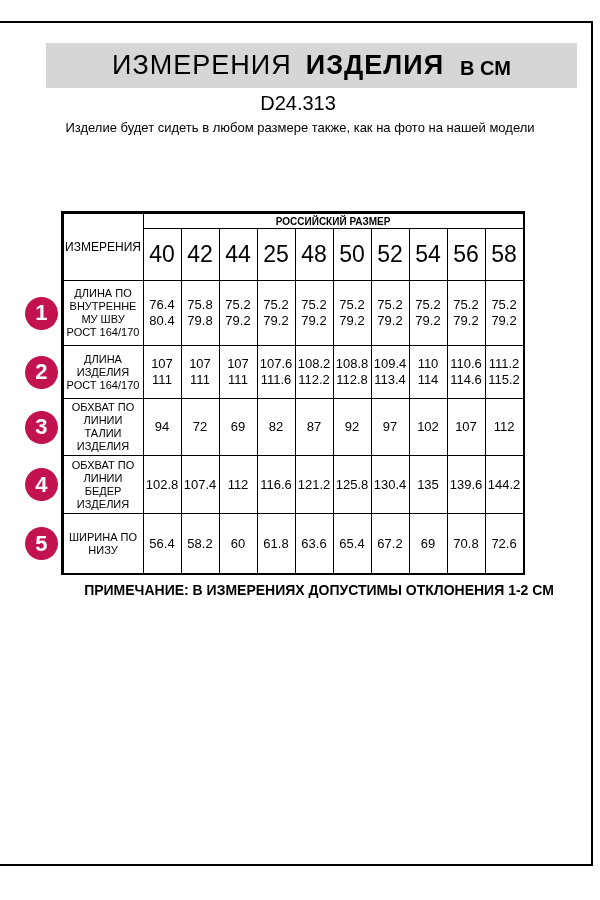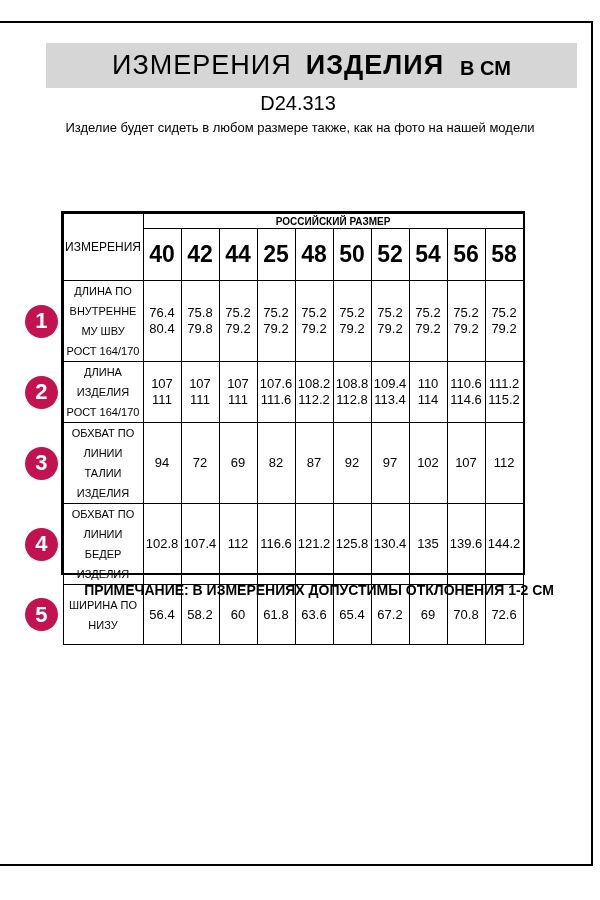--- a/index.html
+++ b/index.html
@@ -53,22 +53,22 @@
   }
   .meas th, .meas td { padding: 0; font-weight: normal; }
   .meas .b {
     border: 1px solid #000;
     text-align: center;
     vertical-align: middle;
   }
   .meas .g { border: none; vertical-align: middle; }
   .meas .corner { font-size: 12px; }
   .meas .group  { font-size: 10px; font-weight: bold; }
-  .meas .size   { font-size: 23px; font-weight: bold; }
-  .meas .label  { font-size: 11px; line-height: 20px; white-space: pre-line; }
+  .meas .size   { font-size: 23px; font-weight: normal; }
+  .meas .label  { font-size: 11px; line-height: 13px; white-space: pre-line; }
   .meas .val    { font-size: 13px; line-height: 16px; white-space: pre-line; margin-top: 45px; }
   tr.hgroup { height: 15px; }
   tr.hsizes { height: 52px; }
   tr.r0 { height: 65px; }
   tr.r1 { height: 53px; }
   tr.r2 { height: 57px; }
   tr.r3 { height: 58px; }
   tr.r4 { height: 60px; }
   .circle {
     width: 33px; height: 33px;

